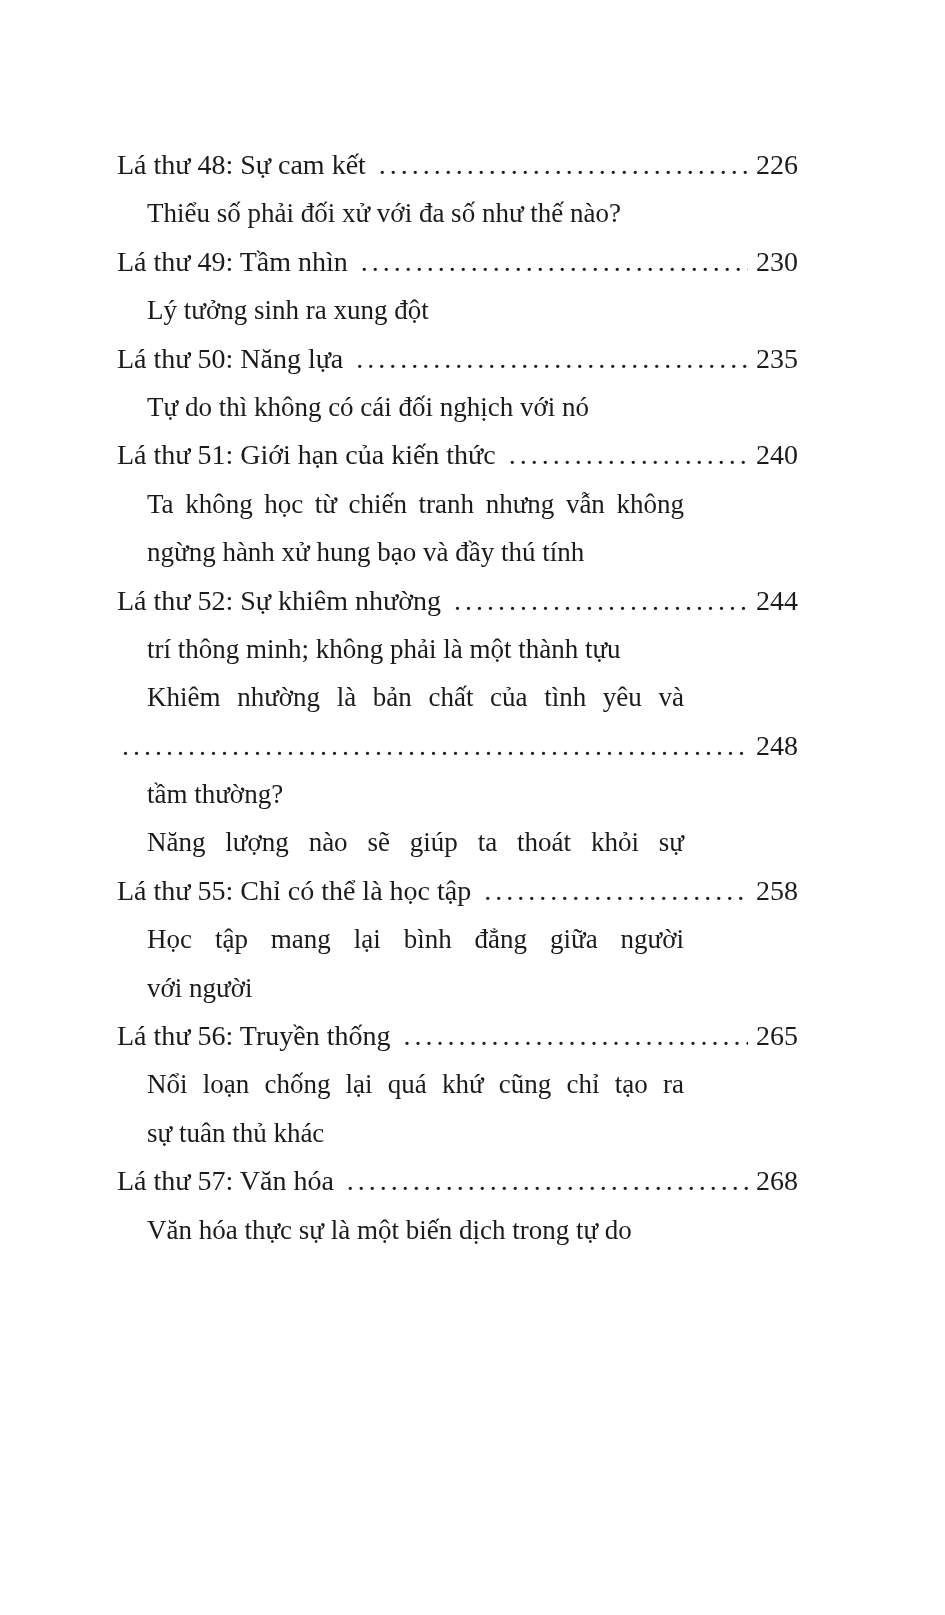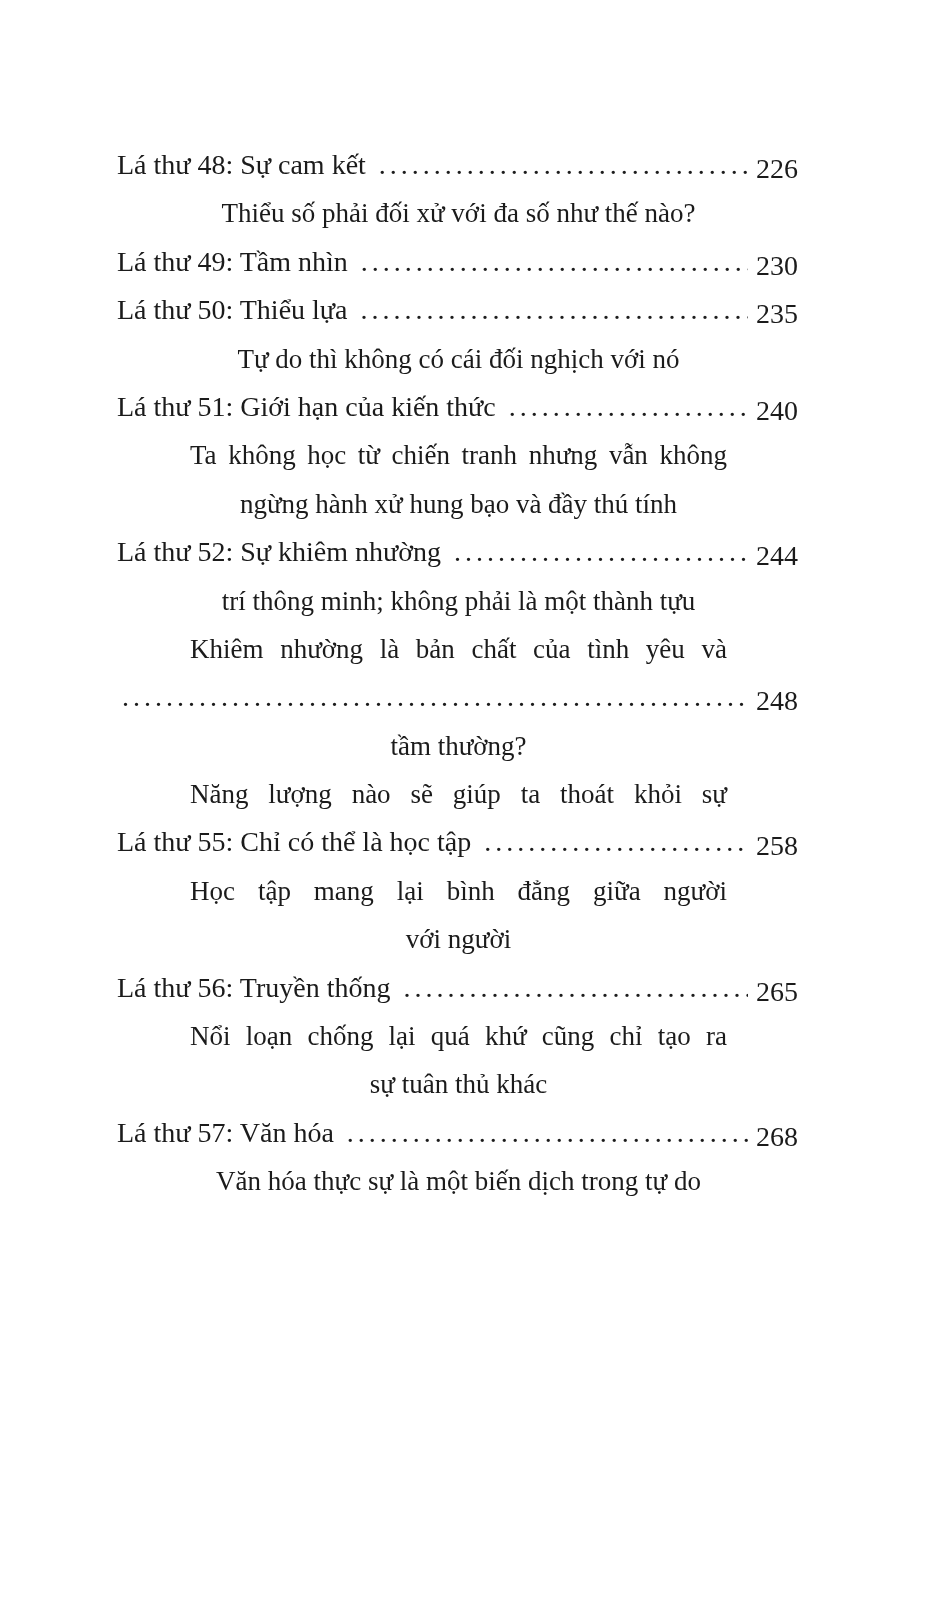--- a/index.html
+++ b/index.html
@@ -17,42 +17,42 @@
     background: #ffffff;
   }
   .toc {
     position: absolute;
     top: 141px;
     left: 117px;
     width: 681px;
   }
   .entry-line {
     display: flex;
-    align-items: center;
+    align-items: flex-start;
     height: 48.4px;
     line-height: 48.4px;
     font-size: 28px;
     white-space: nowrap;
     gap: 8px;
   }
   .entry-title { white-space: nowrap; }
   .leader {
     flex: 1 1 auto;
     overflow: hidden;
     white-space: nowrap;
     margin-left: 5px;
     min-width: 10px;
   }
   .leader::after {
     content: "..........................................................................................................................................................";
     letter-spacing: 4px;
     font-size: 28px;
   }
-  .entry-page { white-space: nowrap; flex: 0 0 auto; margin-top: 8px; }
-  .subtitle { margin-left: 73px; width: 537px; font-size: 27px; text-align: center; }
+  .entry-page { white-space: nowrap; flex: 0 0 auto; }
+  .subtitle { margin-left: 30px; width: 537px; font-size: 27px; }
   .sub-line {
     height: 48.4px;
     line-height: 48.4px;
     white-space: nowrap;
   }
   .sub-line.justify {
     display: flex;
     justify-content: space-between;
     white-space: normal;
     font-family: Liberation Serif, serif;
@@ -73,25 +73,28 @@
           <div class="sub-line">Thiểu số phải đối xử với đa số như thế nào?</div>
         </div>
   </div>
 
   <div>
     <div class="entry-line">
       <span class="entry-title">Lá thư 49: Tầm nhìn</span>
       <span class="leader"></span>
       <span class="entry-page">230</span>
     </div>
-  </div>
-
-  <div>
-    <div class="entry-line">
-      <span class="entry-title">Lá thư 50: Thiểu lựa</span>
+    <div class="subtitle">
+          <div class="sub-line">Lý tưởng sinh ra xung đột</div>
+        </div>
+  </div>
+
+  <div>
+    <div class="entry-line">
+      <span class="entry-title">Lá thư 50: Năng lựa</span>
       <span class="leader"></span>
       <span class="entry-page">235</span>
     </div>
     <div class="subtitle">
           <div class="sub-line">Tự do thì không có cái đối nghịch với nó</div>
         </div>
   </div>
 
   <div>
     <div class="entry-line">

